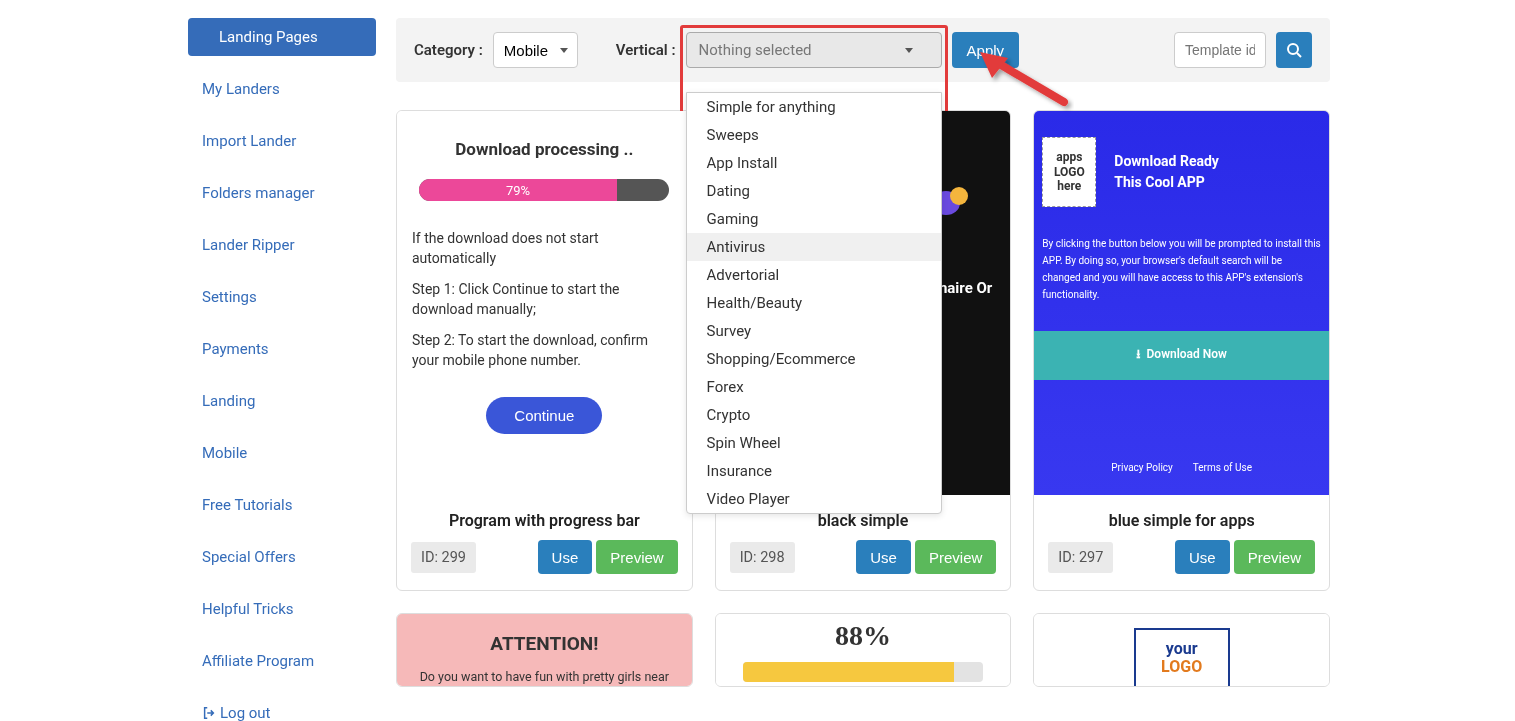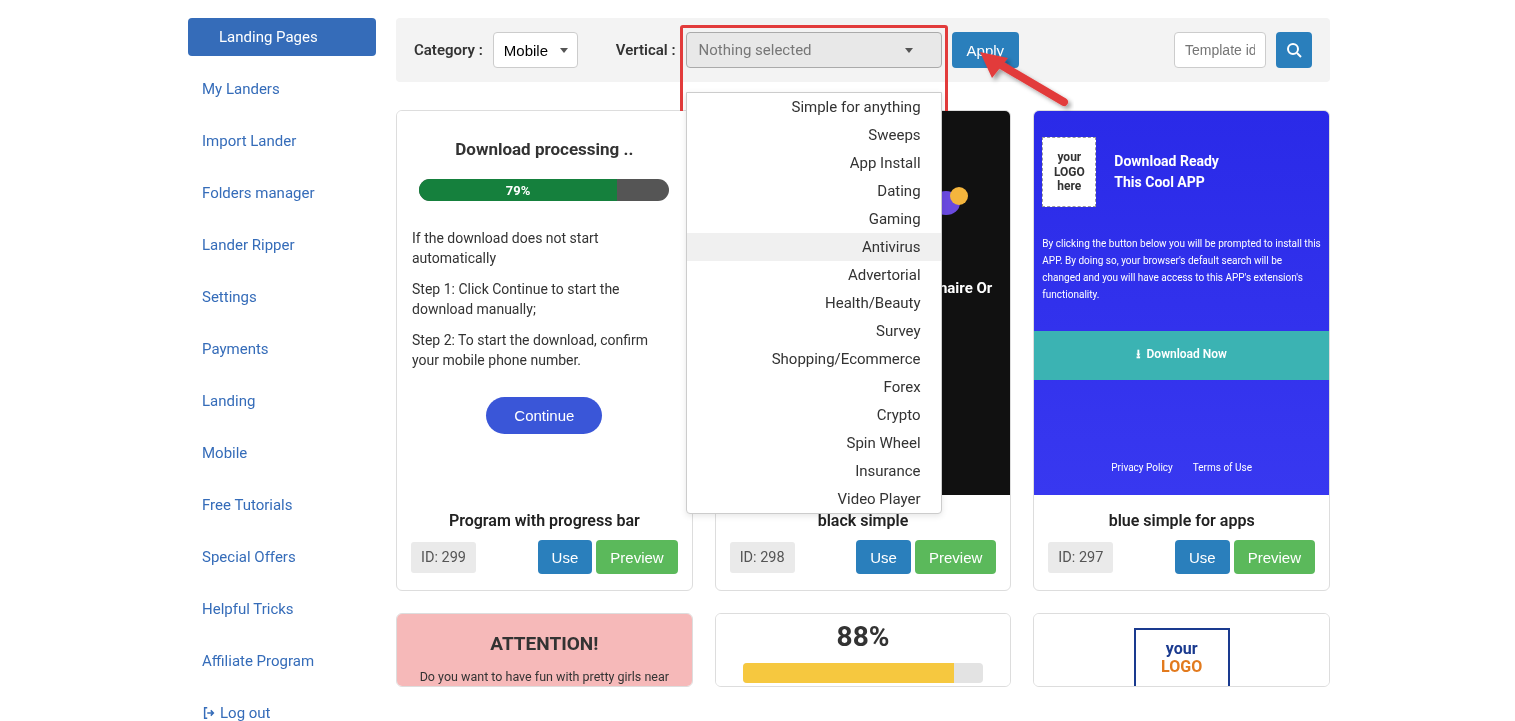--- a/index.html
+++ b/index.html
@@ -18,38 +18,38 @@
 .select-wrap::after { content: ""; position: absolute; right: 10px; top: 50%; margin-top: -2px; border-left: 4px solid transparent; border-right: 4px solid transparent; border-top: 5px solid #555; pointer-events: none; }
 .vertical-select { width: 256px; height: 36px; border: 1px solid #aaa; border-radius: 4px; background: #e8e8e8; padding: 0 28px 0 12px; font-size: 15px; color: #777; cursor: pointer; display: flex; align-items: center; justify-content: space-between; }
 .vertical-select .caret { border-left: 4px solid transparent; border-right: 4px solid transparent; border-top: 5px solid #555; }
 .btn { display: inline-flex; align-items: center; justify-content: center; height: 36px; padding: 0 15px; border: none; border-radius: 4px; font-size: 15px; cursor: pointer; color: #fff; }
 .btn-primary { background: #2a7fbc; }
 .btn-success { background: #5bb95b; }
 .template-id-input { height: 36px; width: 92px; border: 1px solid #ccc; border-radius: 4px; padding: 0 10px; font-size: 14px; color: #555; }
 .search-btn { width: 36px; height: 36px; background: #2a7fbc; border: none; border-radius: 4px; color: #fff; cursor: pointer; display: flex; align-items: center; justify-content: center; }
 .spacer { flex: 1; }
 .highlight-box { position: absolute; border: 3px solid #e23b3b; border-radius: 3px; pointer-events: none; }
-.dropdown { position: absolute; top: 60px; left: 0; width: 256px; background: #fff; border: 1px solid #ccc; border-radius: 0 0 4px 4px; box-shadow: 0 2px 6px rgba(0,0,0,.1); z-index: 5; text-align: right; }
+.dropdown { position: absolute; top: 60px; left: 0; width: 256px; background: #fff; border: 1px solid #ccc; border-radius: 0 0 4px 4px; box-shadow: 0 2px 6px rgba(0,0,0,.1); z-index: 5; }
 .dropdown-item { padding: 5px 20px; font-size: 15px; color: #333; cursor: pointer; }
 .dropdown-item.hover { background: #f0f0f0; }
 .arrow-annot { position: absolute; z-index: 6; pointer-events: none; }
 .cards { display: grid; grid-template-columns: repeat(3, 1fr); gap: 22px; }
 .card { border: 1px solid #ddd; border-radius: 6px; overflow: hidden; display: flex; flex-direction: column; }
 .card-preview { height: 384px; position: relative; overflow: hidden; }
 .card-title { text-align: center; font-weight: 600; font-size: 16px; padding: 16px 8px 10px; color: #222; }
 .card-footer { display: flex; align-items: center; gap: 4px; padding: 0 14px 16px; }
 .badge-id { background: #eaeaea; color: #555; font-size: 14.5px; padding: 7px 10px; border-radius: 3px; }
 .card-footer .spacer { flex: 1; }
 .card-footer .btn { height: 34px; padding: 0 14px; }
 
 
 .pv1 { background: #fff; padding: 28px 1px 10px; font-size: 14px; color: #333; text-align: left; }
 .pv1-title { font-weight: 700; font-size: 17px; text-align: center; margin-bottom: 20px; }
 .pv1-bar-track { background: #555; height: 22px; border-radius: 12px; overflow: hidden; width: 250px; margin: 0 auto 28px; position: relative; }
-.pv1-bar-fill { background: #15803d; height: 100%; width: 79%; display: flex; align-items: center; justify-content: center; color: #fff; font-size: 13px; font-weight: bold; }
+.pv1-bar-fill { background: #ec4899; height: 100%; width: 79%; display: flex; align-items: center; justify-content: center; color: #fff; font-size: 13px; }
 .pv1-text { padding: 0 14px 12px; line-height: 1.4; font-size: 14px; }
 .pv1-btn { display: block; margin: 14px auto 4px; background: #3a56d8; color: #fff; border: none; border-radius: 20px; padding: 10px 28px; font-size: 15px; }
 
 
 .pv2 { background: #111; height: 100%; position: relative; color: #fff; }
 .pv2-icon { position: absolute; top: 76px; right: 42px; width: 36px; height: 30px; }
 .pv2-icon .bubble1 { position: absolute; width: 28px; height: 24px; background: #6a4adf; border-radius: 50%; top: 4px; left: 0; }
 .pv2-icon .bubble2 { position: absolute; width: 18px; height: 18px; background: #f4b53d; border-radius: 50%; top: 0; right: 0; }
 .pv2-text { position: absolute; top: 168px; right: 18px; font-weight: 700; font-size: 15px; }
 
@@ -196,21 +196,21 @@
           <span class="badge-id">ID: 298</span>
           <div class="spacer"></div>
           <button class="btn btn-primary">Use</button>
           <button class="btn btn-success">Preview</button>
         </div>
       </div>
 
       <div class="card">
         <div class="card-preview pv3">
           <div class="pv3-top">
-            <div class="pv3-logo">your LOGO here</div>
+            <div class="pv3-logo">apps LOGO here</div>
             <div class="pv3-heading"><span>Download Ready</span><br><span>This Cool APP</span></div>
           </div>
           <div class="pv3-disclaimer">By clicking the button below you will be prompted to install this APP. By doing so, your browser's default search will be changed and you will have access to this APP's extension's functionality.</div>
           <div class="pv3-dl">
             <span>⭳</span>&nbsp;&nbsp;<span>Download Now</span>
           </div>
           <div class="pv3-footer"><span>Privacy Policy</span><span>Terms of Use</span></div>
         </div>
         <div class="card-title">blue simple for apps</div>
         <div class="card-footer">
@@ -223,21 +223,21 @@
 
       <div class="card" style="height:74px; overflow:hidden;">
         <div class="card-preview pv4" style="height:74px;">
           <h3>ATTENTION!</h3>
           <p>Do you want to have fun with pretty girls near you?</p>
 
         </div>
       </div>
 
       <div class="card" style="height:74px; overflow:hidden;">
-        <div class="card-preview pv5" style="height:74px; padding-top:6px;">
+        <div class="card-preview pv5" style="height:74px; padding-top:6px;font-family:Liberation Serif, serif;">
           <div class="pv5-pct">88%</div>
           <div class="pv5-bar">
               <div class="pv5-bar-fill"></div>
             </div>
         </div>
       </div>
 
       <div class="card" style="height:74px; overflow:hidden;">
         <div class="card-preview pv6" style="height:74px;">
           <div class="pv6-logo">

